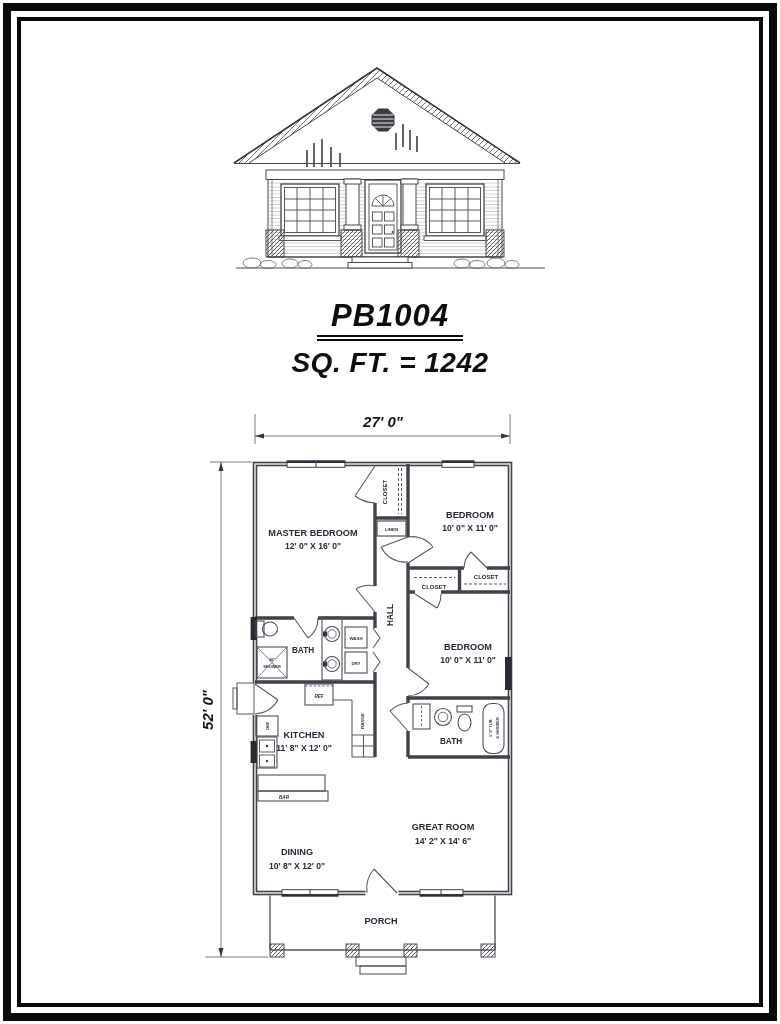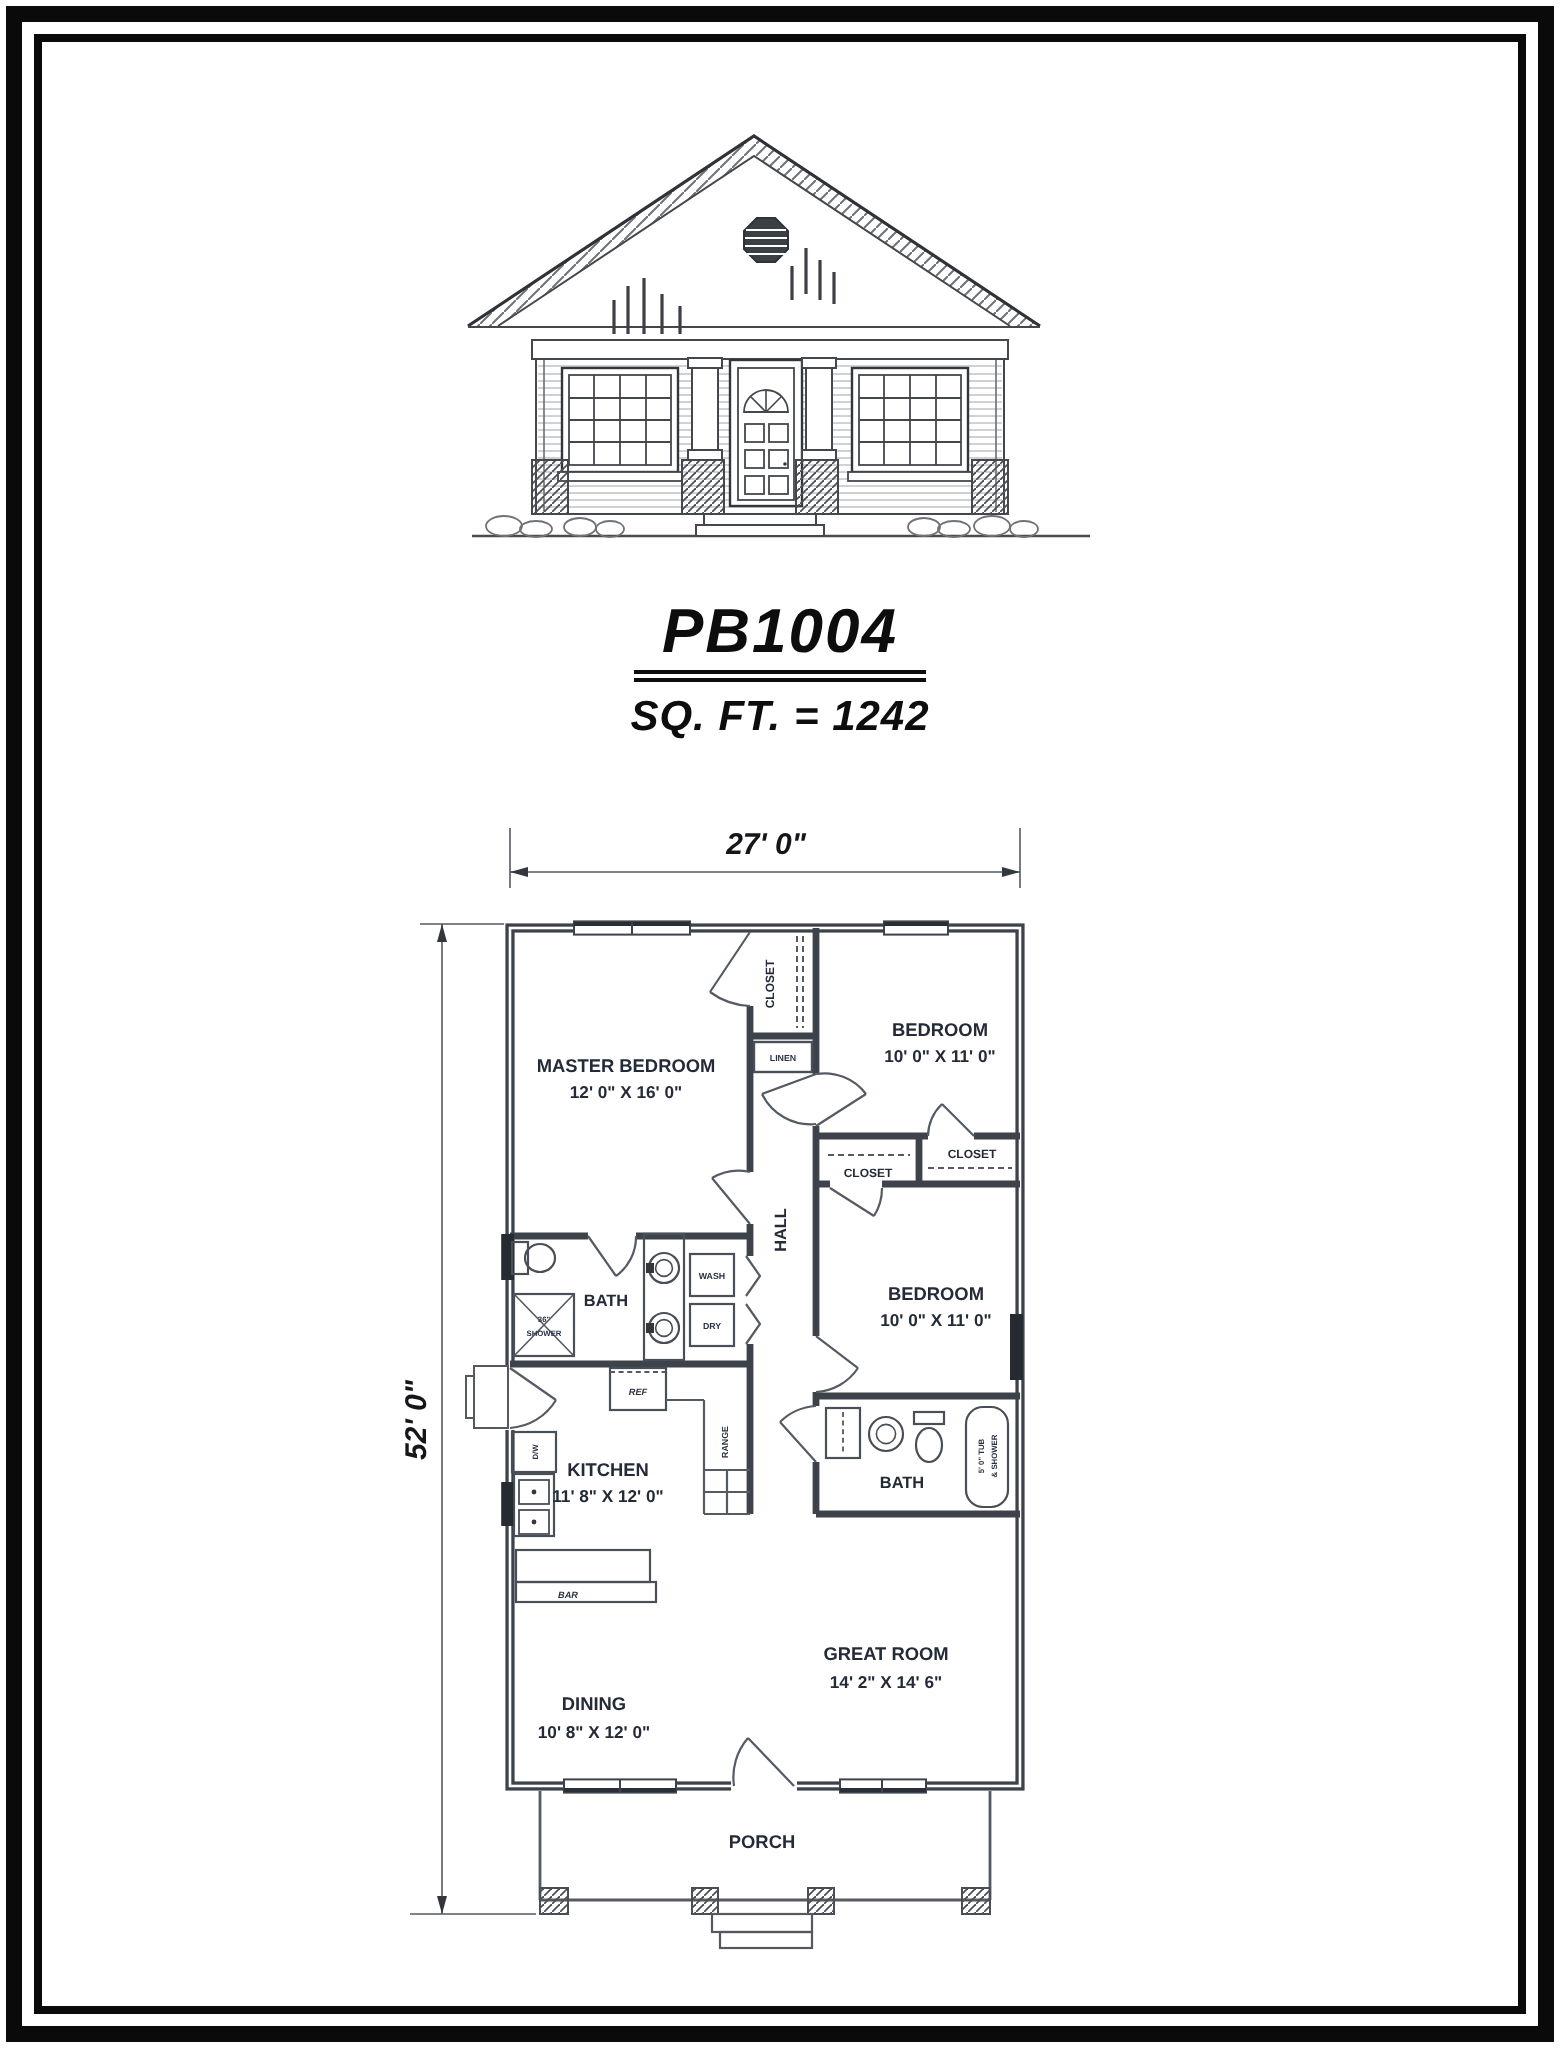--- a/index.html
+++ b/index.html
@@ -4,21 +4,21 @@
 <style>
   html,body{margin:0;padding:0;background:#e8e8e8;}
   .page{position:relative;width:780px;height:1024px;background:#ffffff;overflow:hidden;
         font-family:"Liberation Sans",sans-serif;}
   .frame-outer{position:absolute;left:3px;top:3px;right:3px;bottom:3px;border:8px solid #0a0a0a;pointer-events:none;}
   .frame-inner{position:absolute;left:17px;top:17px;right:17px;bottom:17px;border:4px solid #0a0a0a;pointer-events:none;}
   .elev{position:absolute;left:225px;top:56px;}
   .titleblock{position:absolute;left:0;top:298px;width:780px;text-align:center;color:#0d0d0d;}
   .plan-id{display:inline-block;font-size:31px;font-weight:700;font-style:italic;letter-spacing:1px;
            padding:0 14px 1px 14px;border-bottom:6px double #0d0d0d;}
-  .plan-sqft{font-size:21px;font-weight:700;font-style:italic;margin-top:6px;letter-spacing:.5px;}
+  .plan-sqft{font-size:28px;font-weight:700;font-style:italic;margin-top:6px;letter-spacing:.5px;}
   .plansvg{position:absolute;left:190px;top:395px;}
   
   .t-room{font:700 9.2px "Liberation Sans",sans-serif;fill:#242b37;text-anchor:middle;}
   .t-size{font:700 8.6px "Liberation Sans",sans-serif;fill:#242b37;text-anchor:middle;}
   .t-small{font:700 6px "Liberation Sans",sans-serif;fill:#242b37;text-anchor:middle;}
   .t-hall{font:700 8.2px "Liberation Sans",sans-serif;fill:#242b37;text-anchor:middle;}
   .t-tiny{font:700 4.4px "Liberation Sans",sans-serif;fill:#2a3140;text-anchor:middle;}
   .t-micro{font:700 3.9px "Liberation Sans",sans-serif;fill:#2a3140;text-anchor:middle;}
   .t-fix{font:italic 700 4.6px "Liberation Sans",sans-serif;fill:#2a3140;text-anchor:middle;}
   .t-dim{font:italic 700 15px "Liberation Sans",sans-serif;fill:#15161a;text-anchor:middle;}

